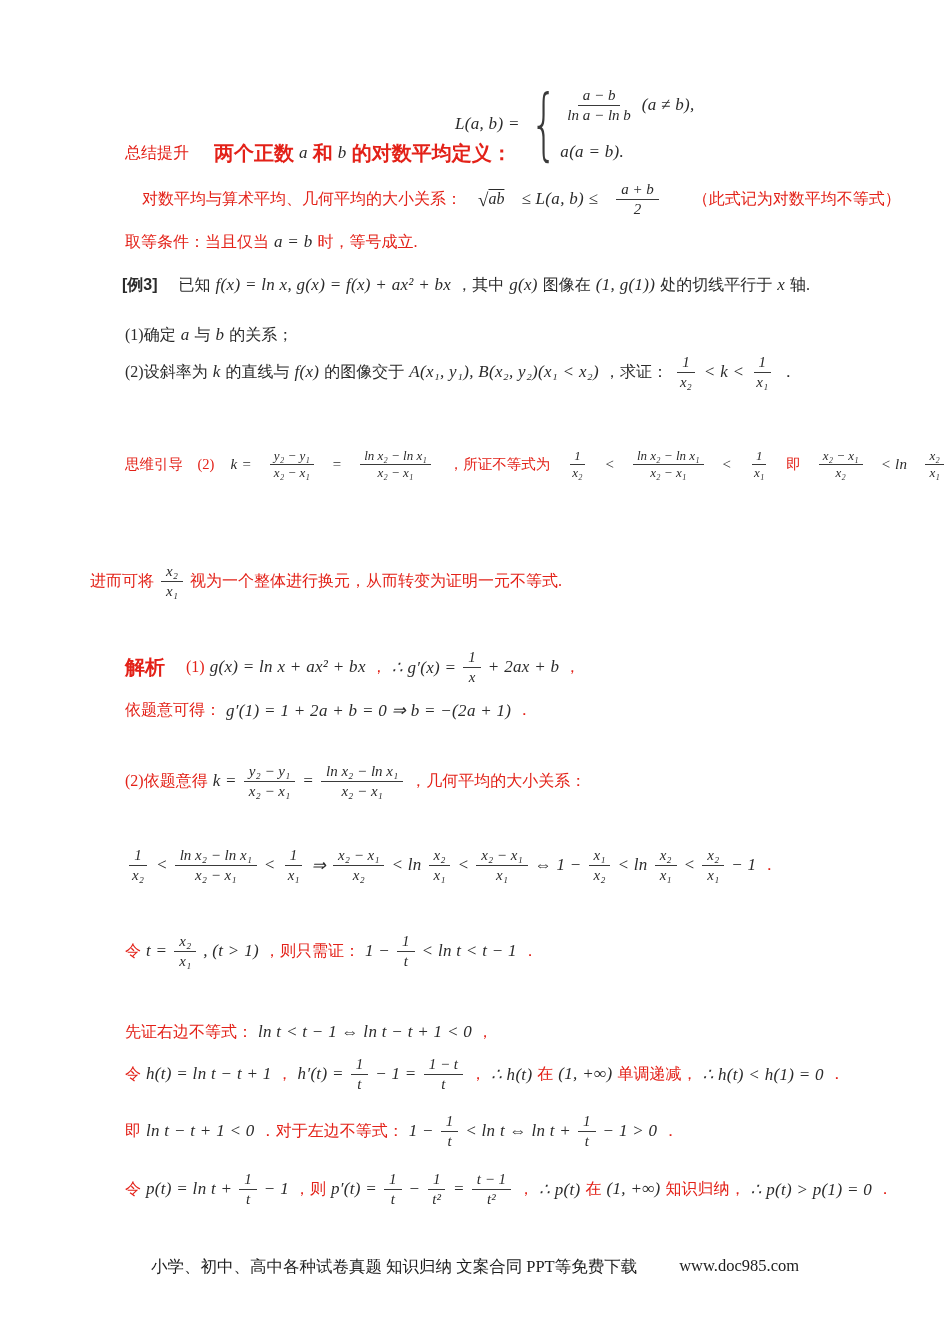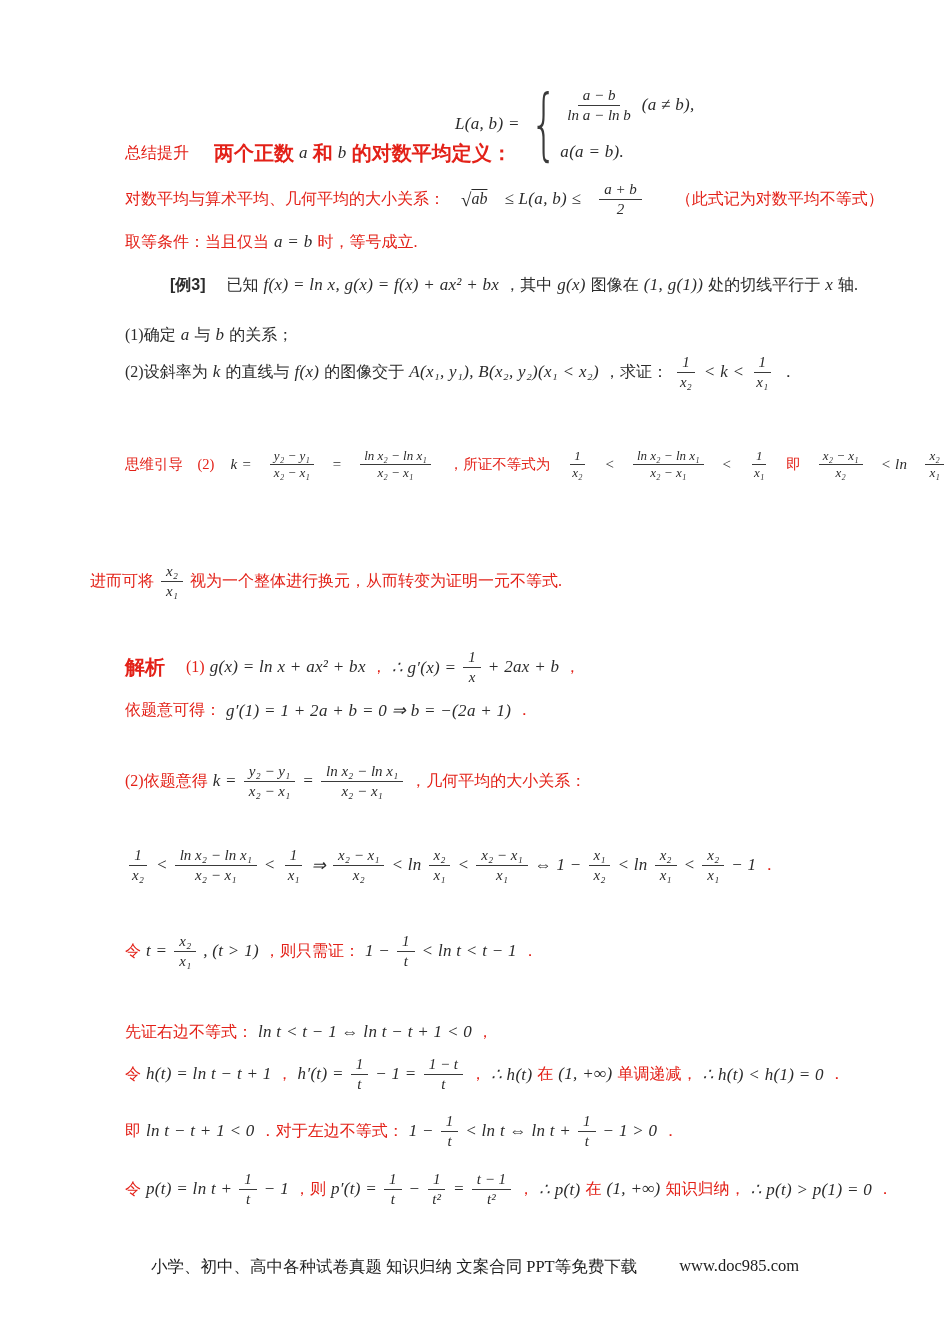--- a/index.html
+++ b/index.html
@@ -80,39 +80,39 @@
       </span>
     </div>
   <div class="line" style="top:140px; left:125px;">
       <span class="tx r">总结提升</span>
       <span class="tx rb">　两个正数</span>
       <span class="math">a</span>
       <span class="tx rb">和</span>
       <span class="math">b</span>
       <span class="tx rb">的对数平均定义：</span>
     </div>
-  <div class="line" style="top:180px; left:125px;gap:16px;">
+  <div class="line" style="top:180px; left:142px;gap:16px;">
       <span class="tx r">对数平均与算术平均、几何平均的大小关系：</span>
       <span class="sqrt">
         <span class="radical">√</span>
         <span class="radicand">ab</span>
       </span>
       <span class="math"> ≤ L(a, b) ≤ </span>
       <span class="frac">
         <span class="num">a + b</span>
         <span class="den">2</span>
       </span>
       <span class="tx r">　（此式记为对数平均不等式）</span>
     </div>
   <div class="line" style="top:232px; left:125px;">
       <span class="tx r">取等条件：当且仅当</span>
       <span class="math">a = b</span>
       <span class="tx r">时，等号成立.</span>
     </div>
-  <div class="line" style="top:275px; left:122px;margin-left:48px;">
+  <div class="line" style="top:275px; left:122px;">
       <span class="tx bb">[例3]</span>
       <span class="tx b">　已知</span>
       <span class="math">f(x) = ln x,  g(x) = f(x) + ax² + bx</span>
       <span class="tx b">，其中</span>
       <span class="math">g(x)</span>
       <span class="tx b">图像在</span>
       <span class="math">(1,  g(1))</span>
       <span class="tx b">处的切线平行于</span>
       <span class="math">x</span>
       <span class="tx b">轴.</span>

